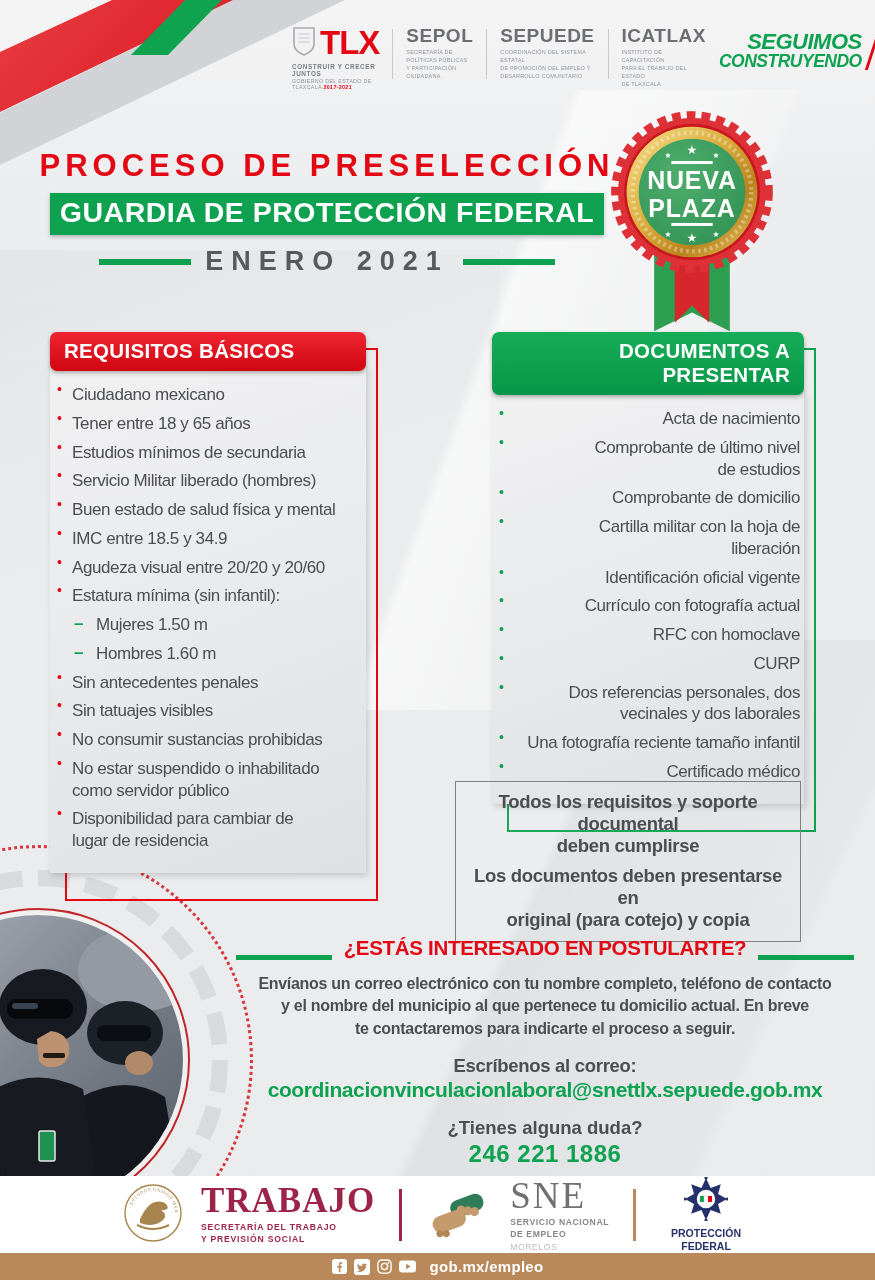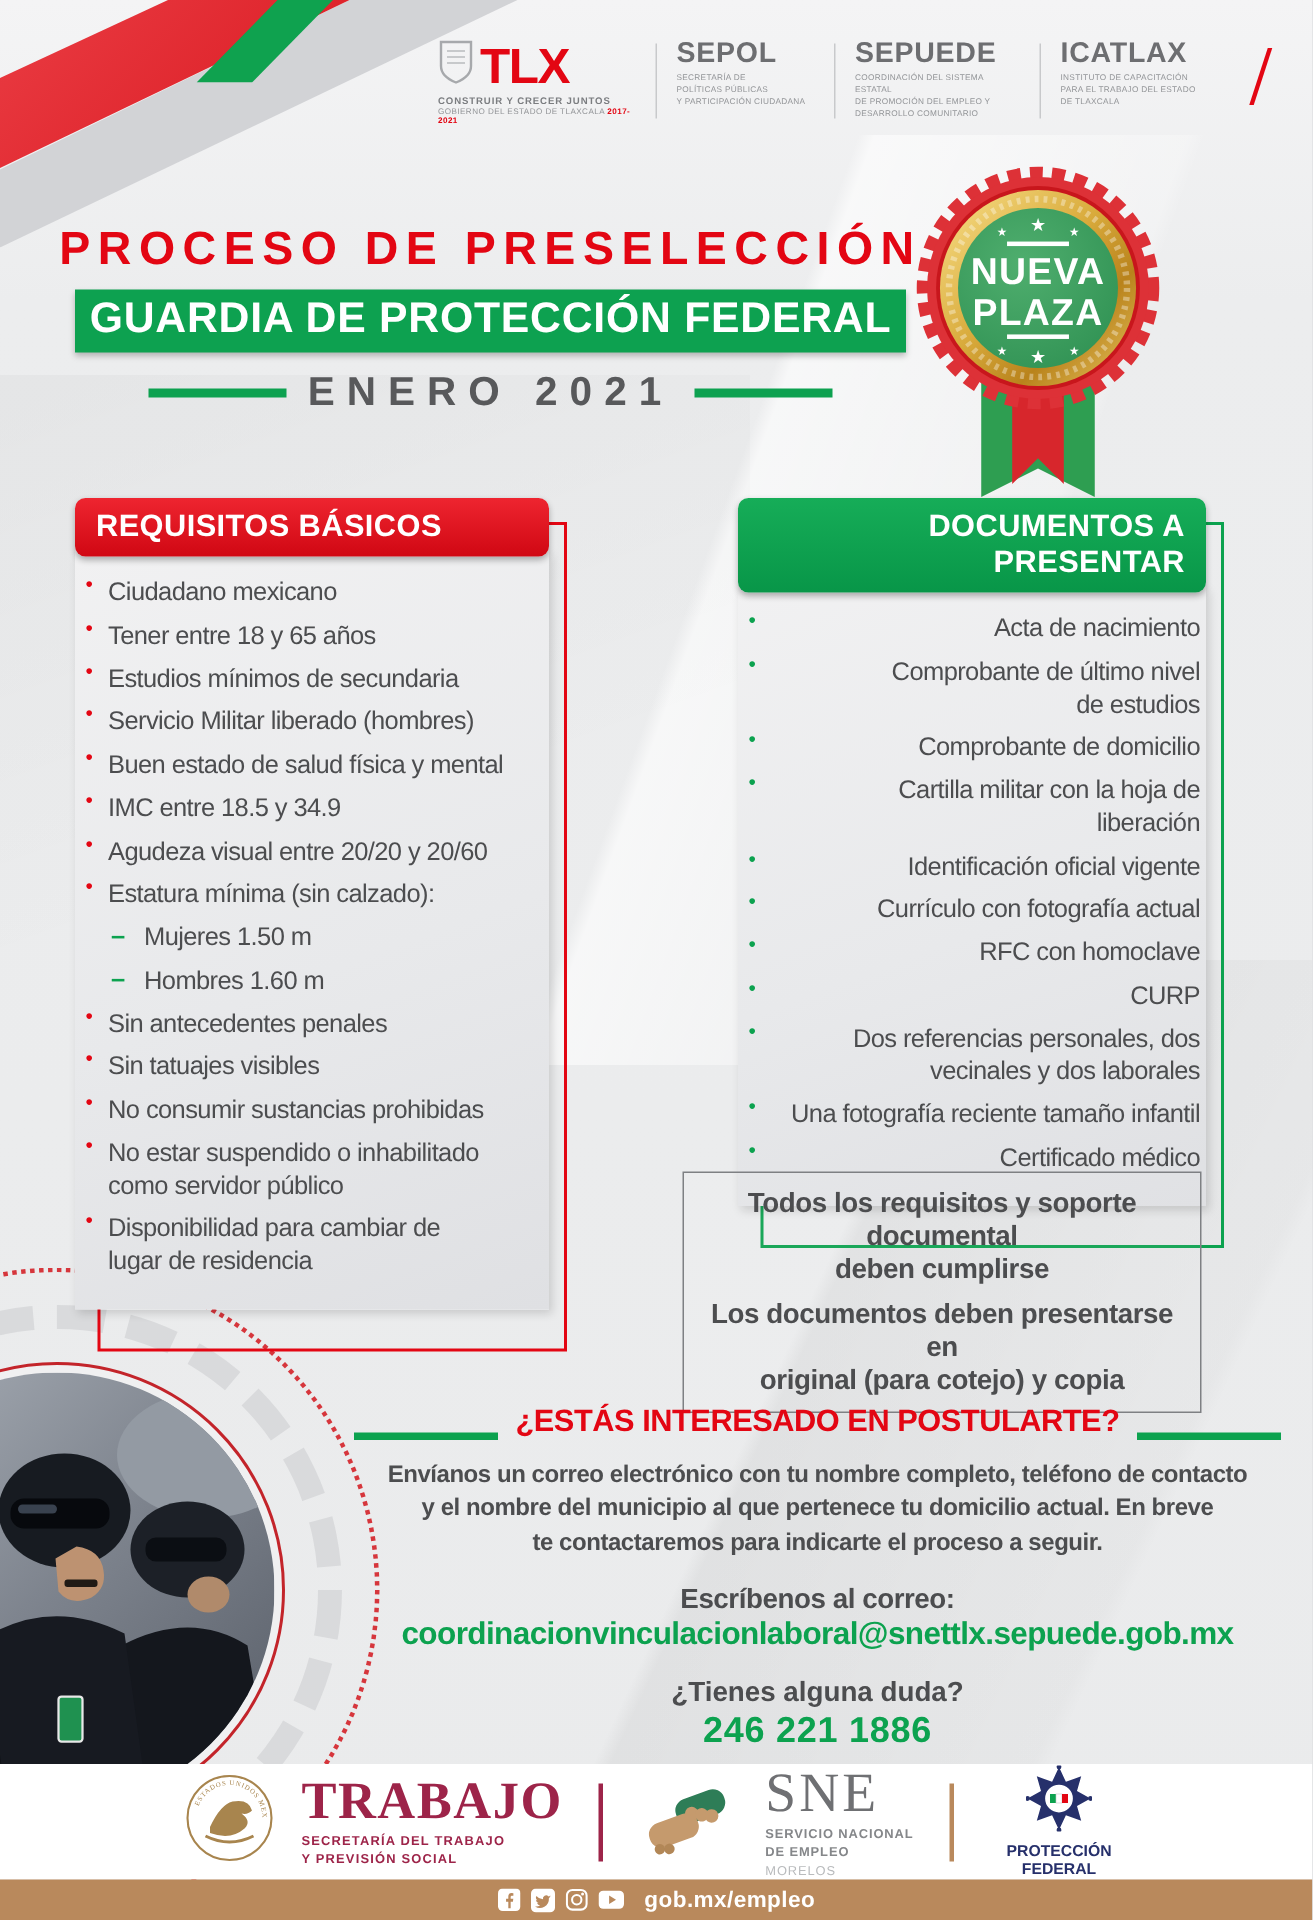--- a/index.html
+++ b/index.html
@@ -153,20 +153,24 @@
 DESARROLLO COMUNITARIO</div>
     </div>
     <div class="vdiv"></div>
     <div class="lg-block" style="width:100px">
       <div class="lg-name">ICATLAX</div>
       <div class="lg-desc">INSTITUTO DE CAPACITACIÓN
 PARA EL TRABAJO DEL ESTADO
 DE TLAXCALA</div>
     </div>
     <div class="slogan">
+      <div class="slogan-txt">
+        <div class="slogan-l1">SEGUIMOS</div>
+        <div class="slogan-l2">CONSTRUYENDO</div>
+      </div>
       <div class="slogan-slash"></div>
 
     </div>
   </div>
 
   <div class="title">
     <div class="title-l1">PROCESO DE PRESELECCIÓN</div>
     <div class="title-l2">GUARDIA DE PROTECCIÓN FEDERAL</div>
     <div class="title-l3">
       <span class="bar"></span>
@@ -223,21 +227,21 @@
           <li class="bullet"><span>Estudios mínimos de secundaria</span></li>
 
           <li class="bullet"><span>Servicio Militar liberado (hombres)</span></li>
 
           <li class="bullet"><span>Buen estado de salud física y mental</span></li>
 
           <li class="bullet"><span>IMC entre 18.5 y 34.9</span></li>
 
           <li class="bullet"><span>Agudeza visual entre 20/20 y 20/60</span></li>
 
-          <li class="bullet"><span>Estatura mínima (sin calzado):</span></li>
+          <li class="bullet"><span>Estatura mínima (sin infantil):</span></li>
 
           <li class="dash"><span>Mujeres 1.50 m</span></li>
 
           <li class="dash"><span>Hombres 1.60 m</span></li>
 
           <li class="bullet"><span>Sin antecedentes penales</span></li>
 
           <li class="bullet"><span>Sin tatuajes visibles</span></li>
 
           <li class="bullet"><span>No consumir sustancias prohibidas</span></li>

